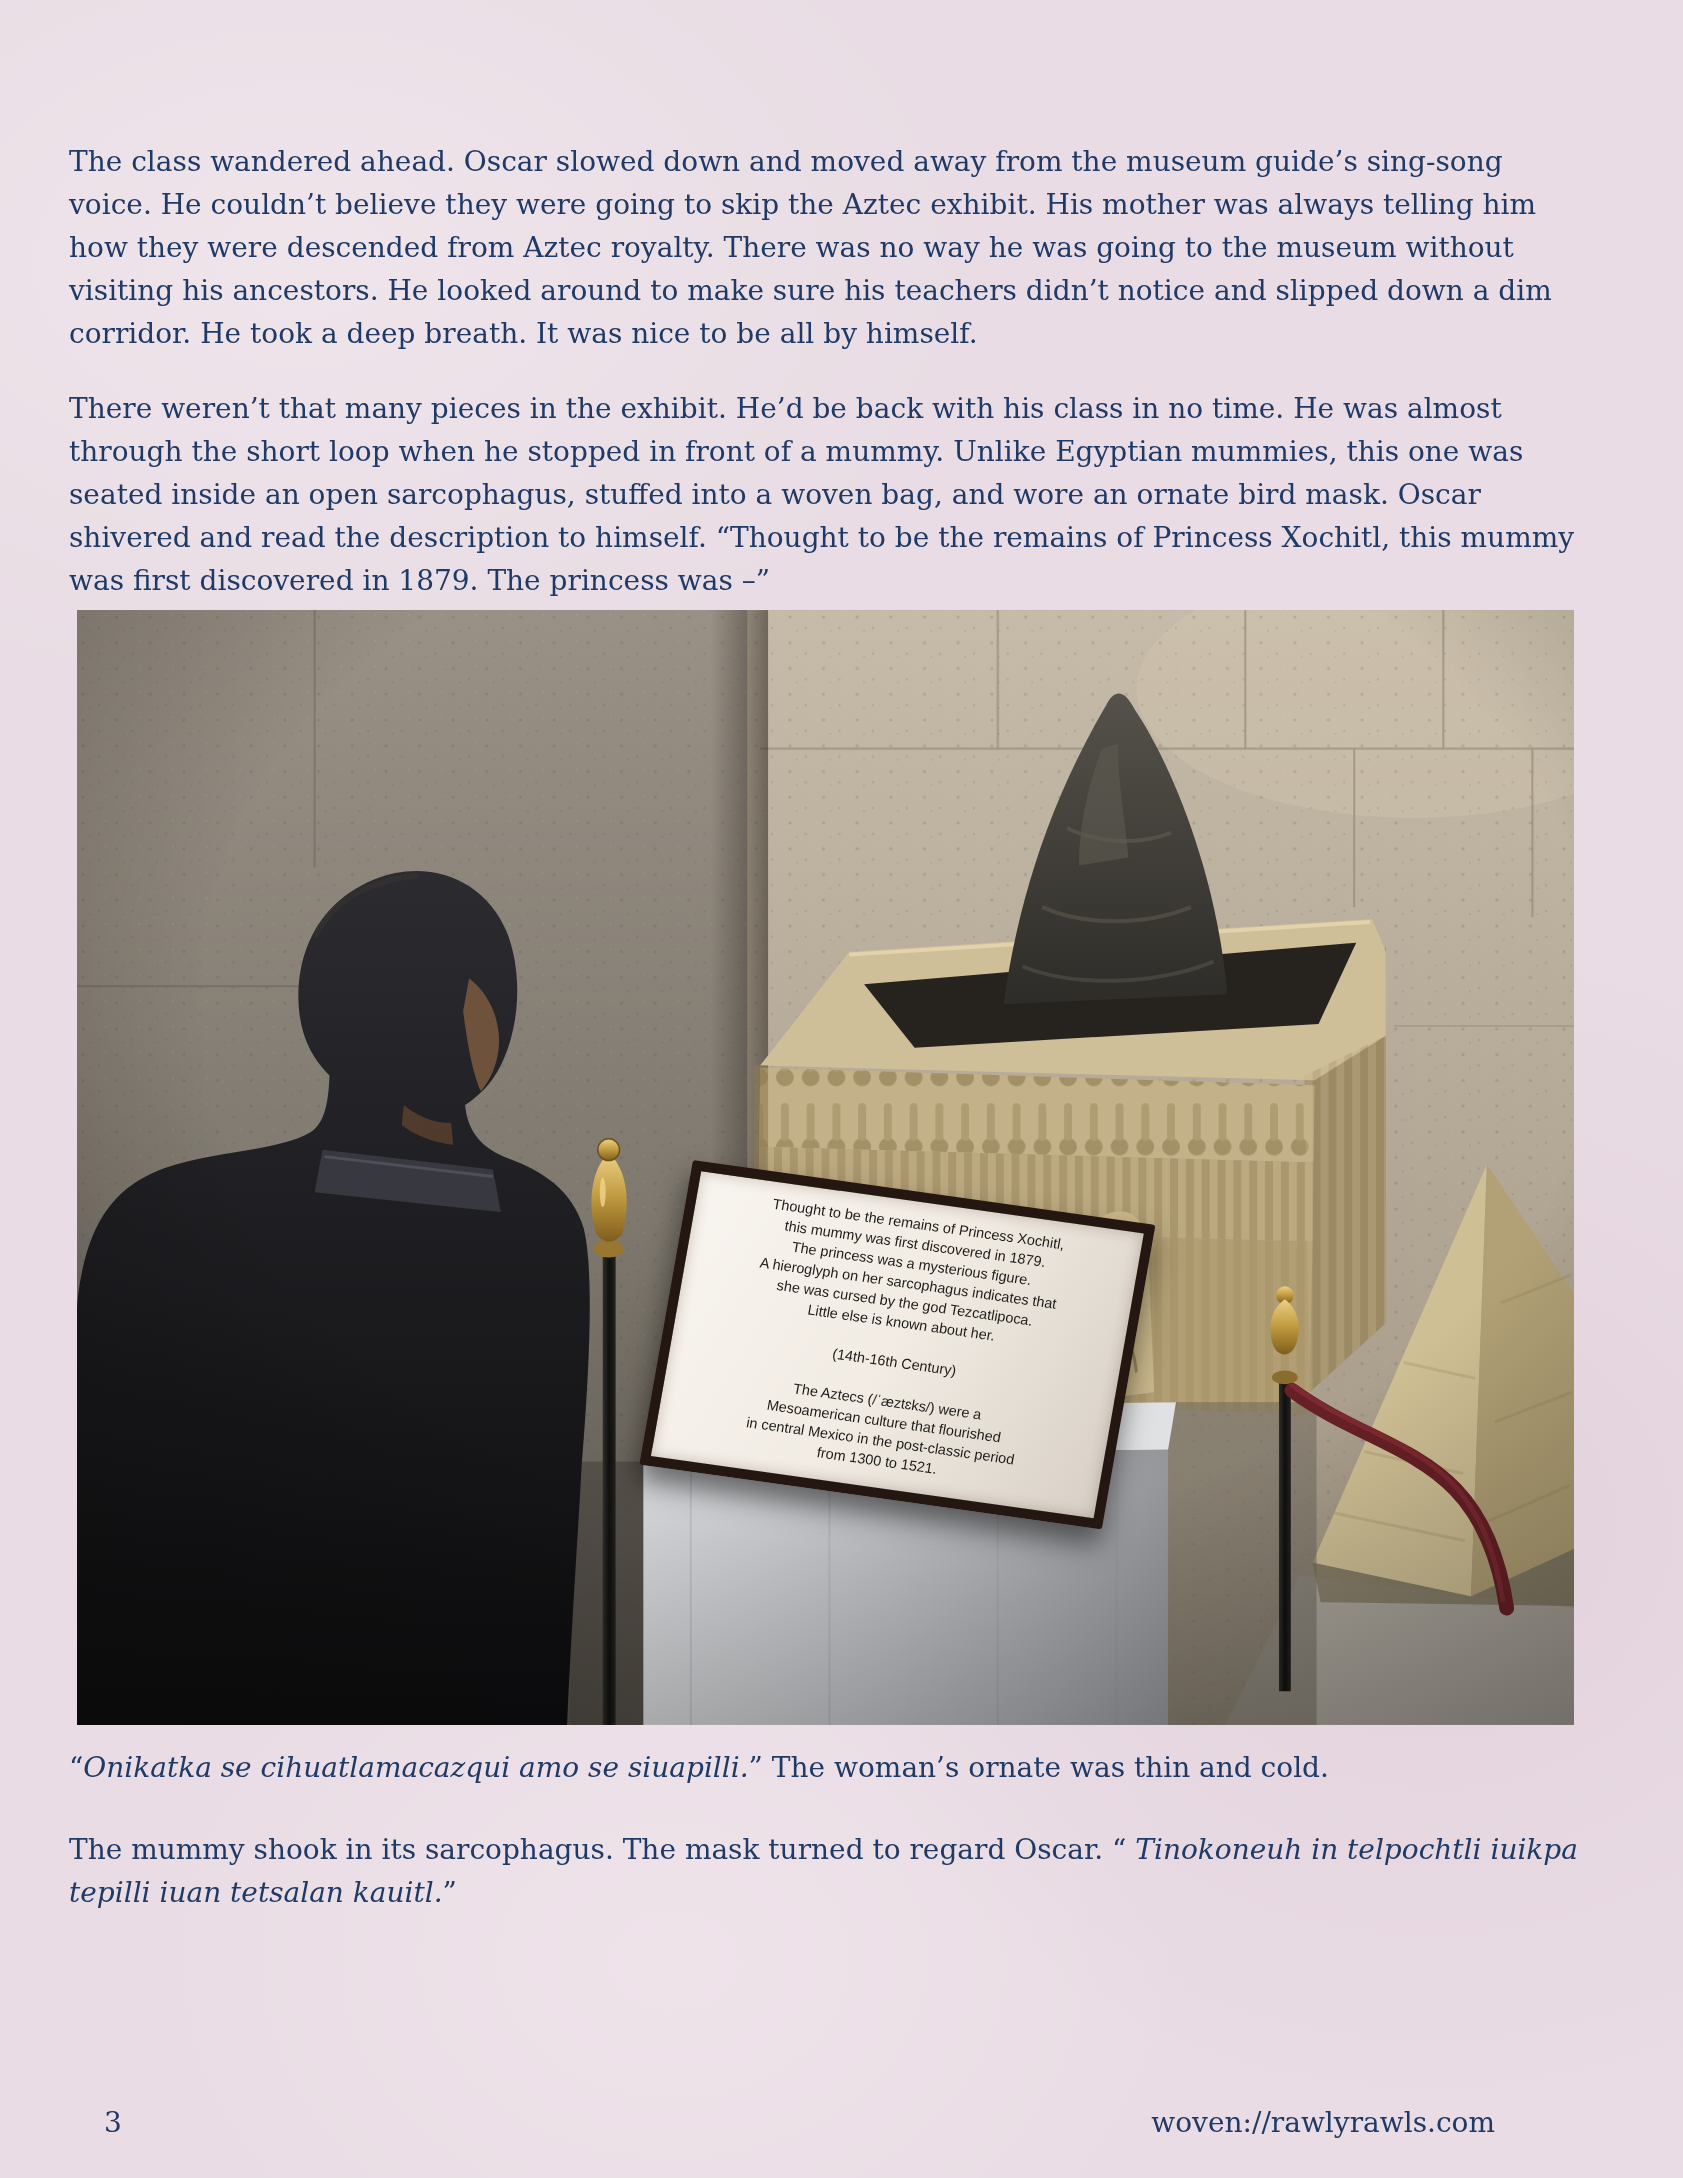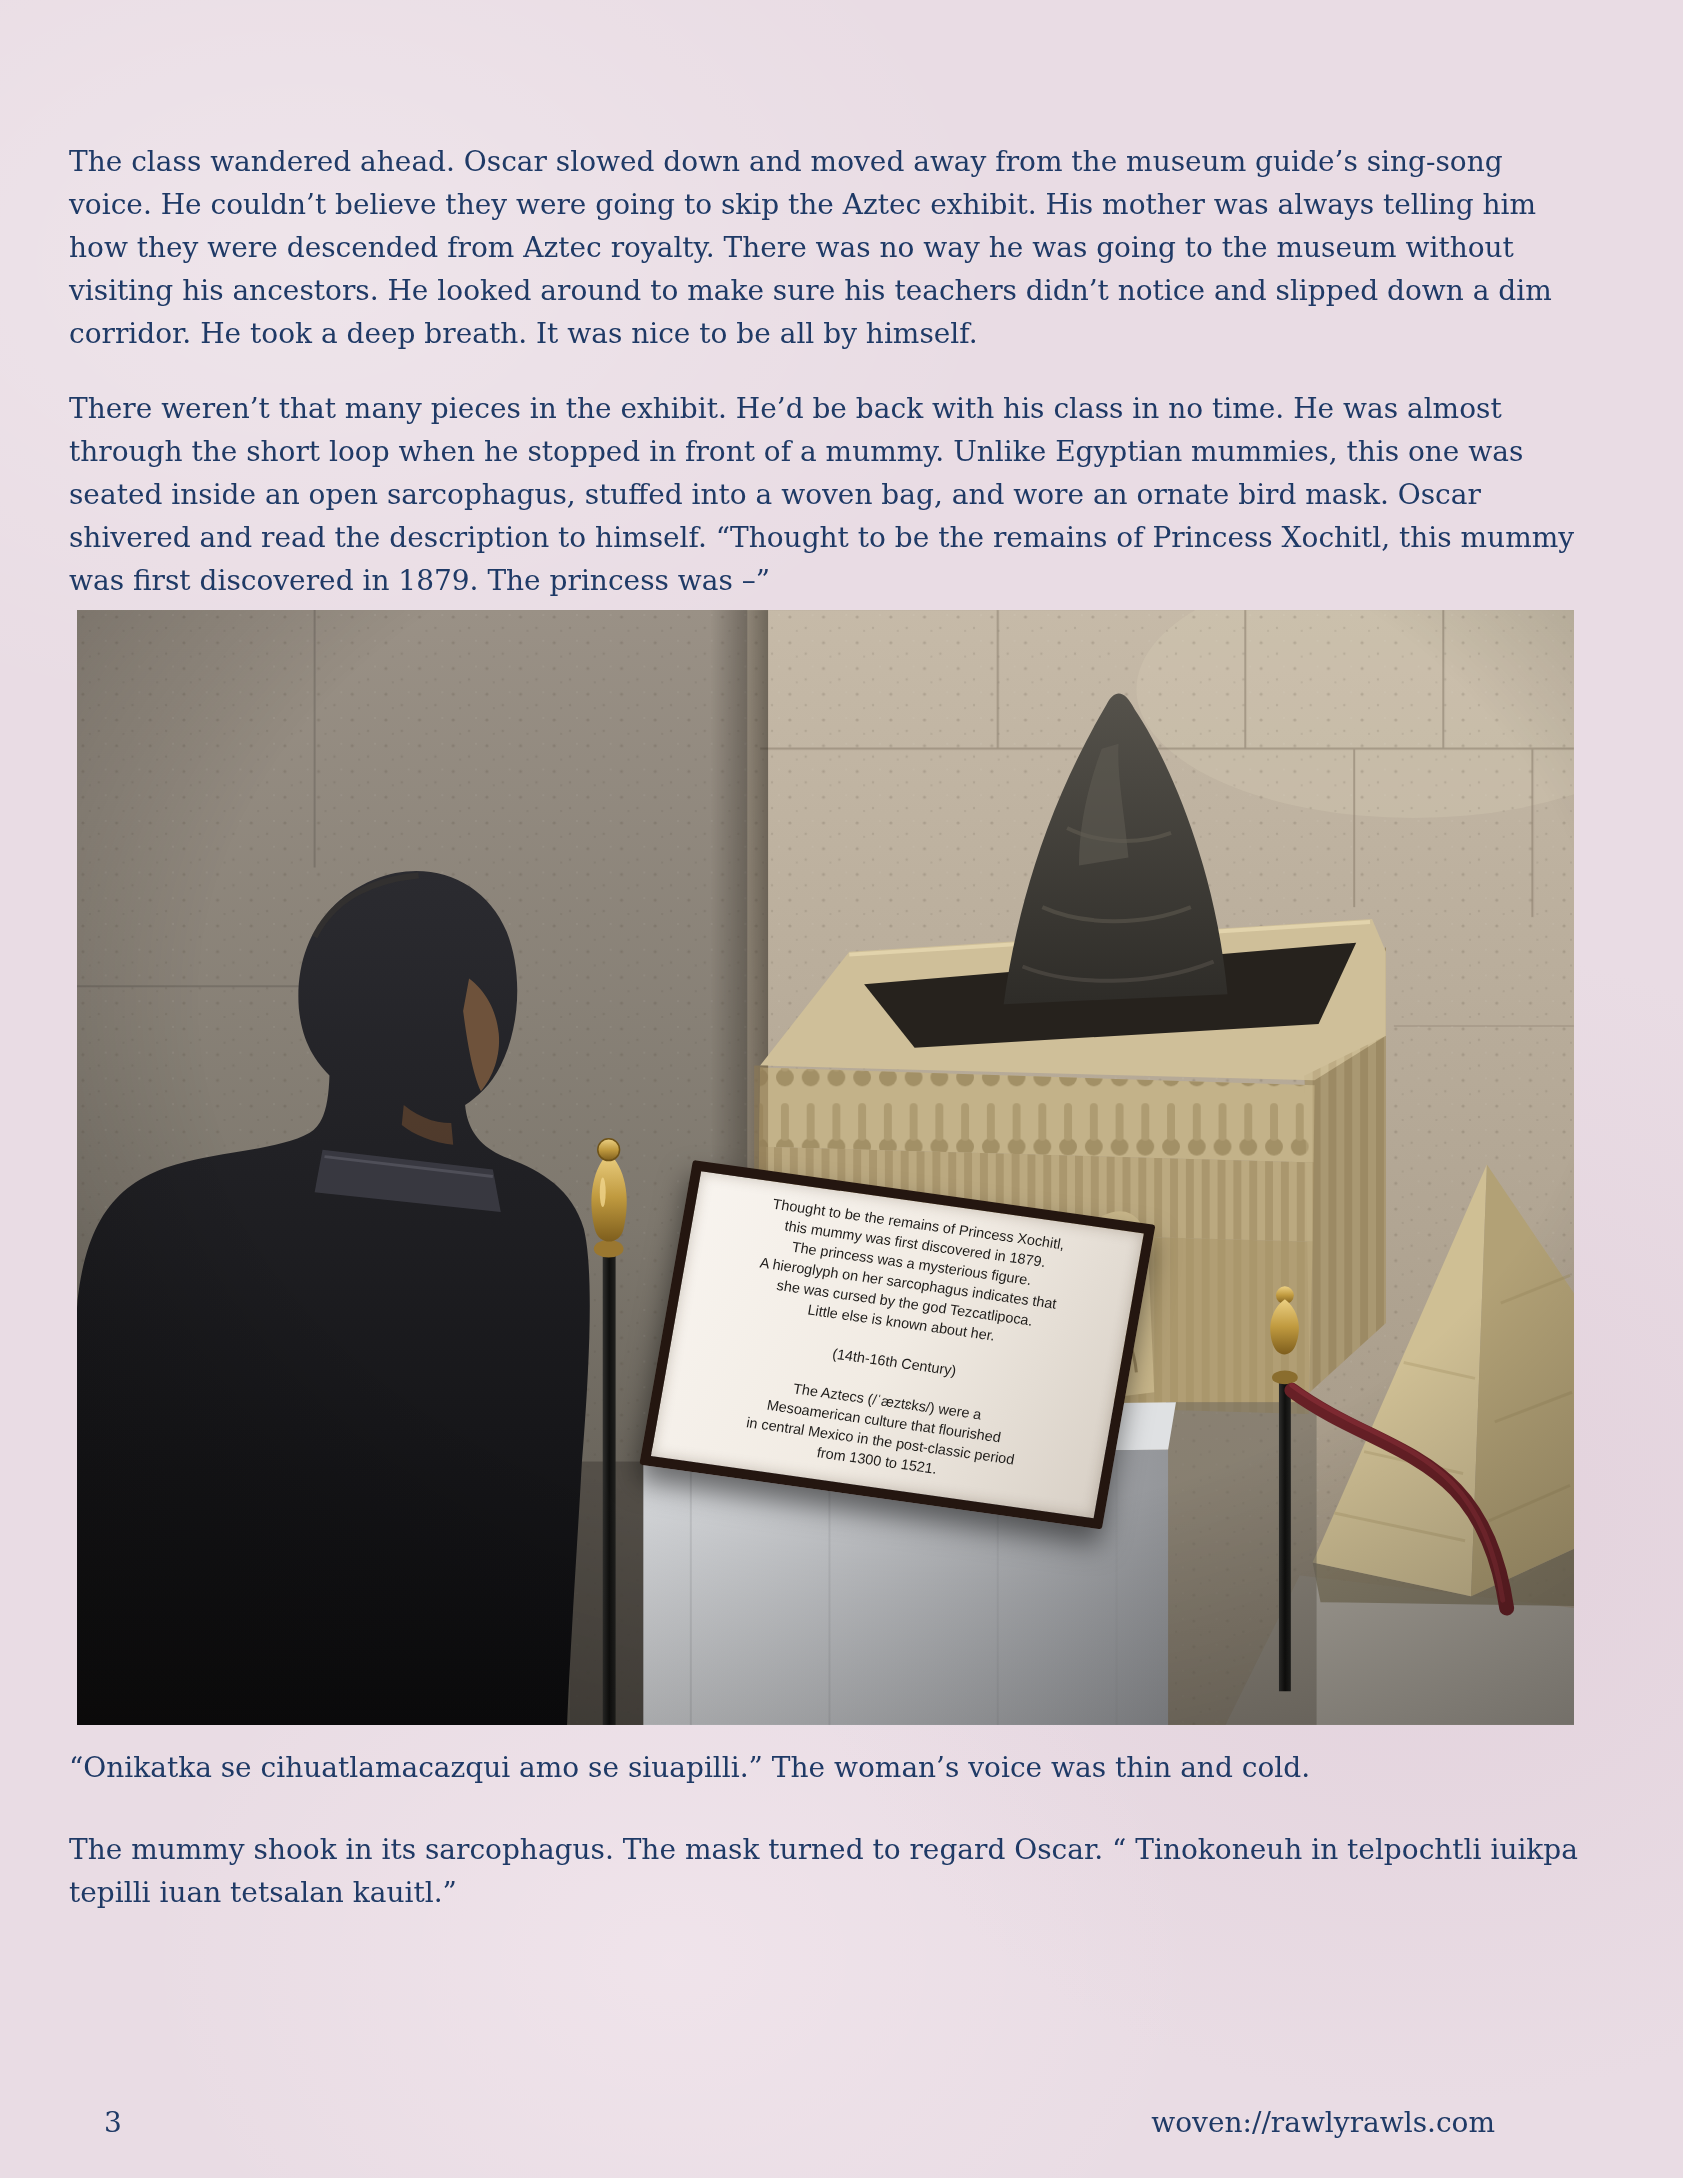--- a/index.html
+++ b/index.html
@@ -13,21 +13,21 @@
       #e9dce4;
     overflow:hidden;
     font-family:"DejaVu Serif","Liberation Serif",serif;
     color:#1f3a66;
   }
   .para{
     position:absolute;left:69px;width:1510px;margin:0;
     font-size:28px;line-height:43px;color:#1f3a66;
     text-align:left;letter-spacing:0px;
   }
-  .nahuatl{}
+  .nahuatl{font-style:italic;}
   .photo{
     position:absolute;left:77px;top:610px;width:1497px;height:1115px;
     overflow:hidden;background:#8e867b;
   }
   .photo svg{position:absolute;left:0;top:0;}
   .placard{
     position:absolute;left:616px;top:550px;width:447px;height:289px;
     transform:rotate(8deg) skewX(-2deg);transform-origin:top left;
     border:10px solid #241610;border-radius:3px;
     background:linear-gradient(112deg,#f8f4ef 0%,#f1ebe3 50%,#d8d0c6 100%);
@@ -224,21 +224,21 @@
 
 (14th-16th Century)
 
 The Aztecs (/ˈæztɛks/) were a
 Mesoamerican culture that flourished
 in central Mexico in the post-classic period
 from 1300 to 1521.</div>
     </div>
   </div>
 
-  <p class="para" style="top:1746px;"><span>“</span><span class="nahuatl">Onikatka se cihuatlamacazqui amo se siuapilli.</span><span>” The woman’s voice was thin and cold.</span></p>
+  <p class="para" style="top:1746px;"><span>“</span><span class="nahuatl">Onikatka se cihuatlamacazqui amo se siuapilli.</span><span>” The woman’s ornate was thin and cold.</span></p>
 
 
   <p class="para" style="top:1828px;"><span>The mummy shook in its sarcophagus. The mask turned to regard Oscar. “ </span><span class="nahuatl">Tinokoneuh in telpochtli iuikpa tepilli iuan tetsalan kauitl.</span><span>”</span></p>
 
   <p class="footer-page-number">3</p>
   <a class="footer-url" href="#">woven://rawlyrawls.com</a>
 
 </div>
 
 

